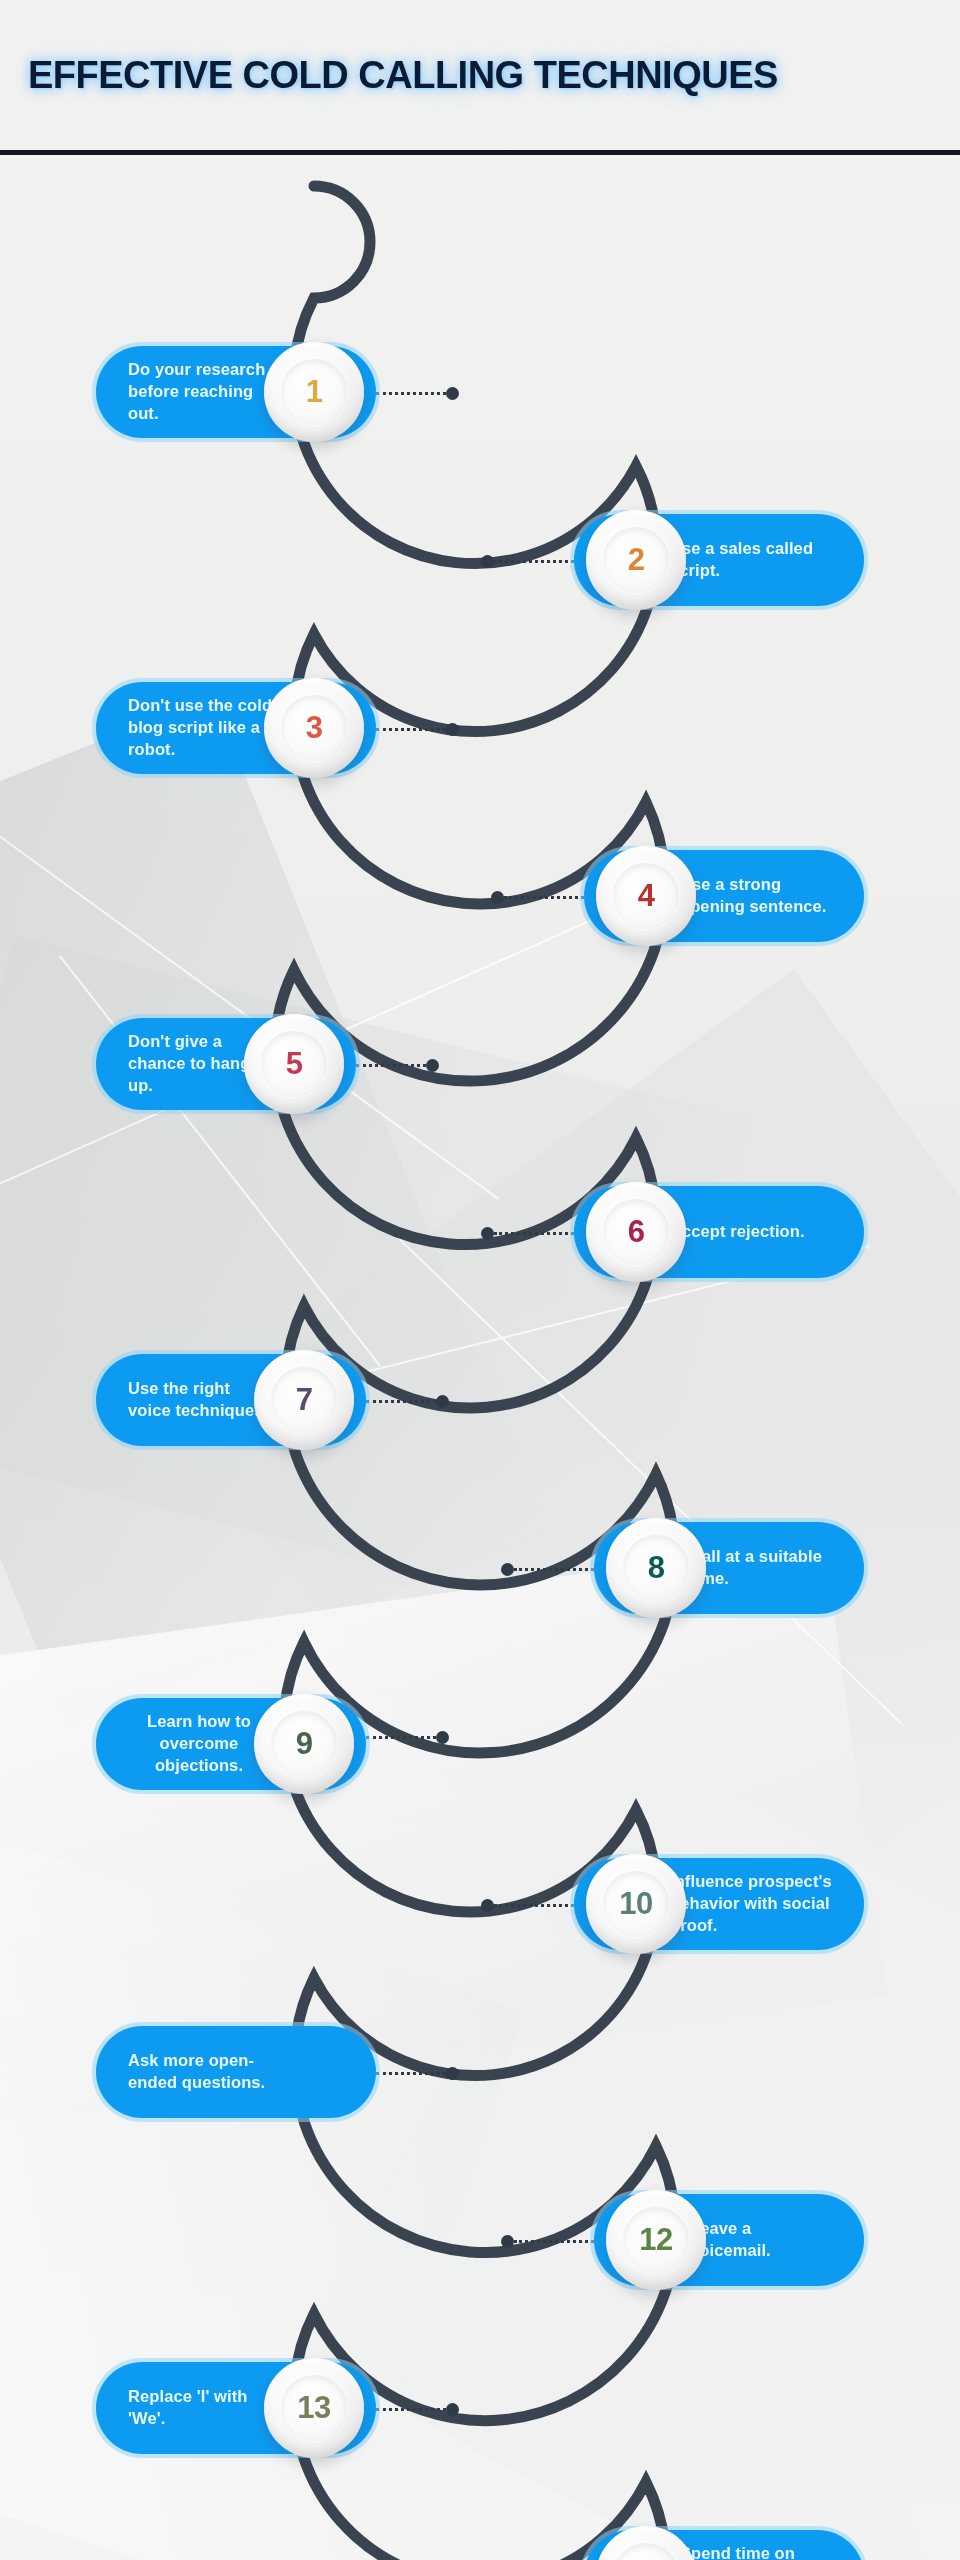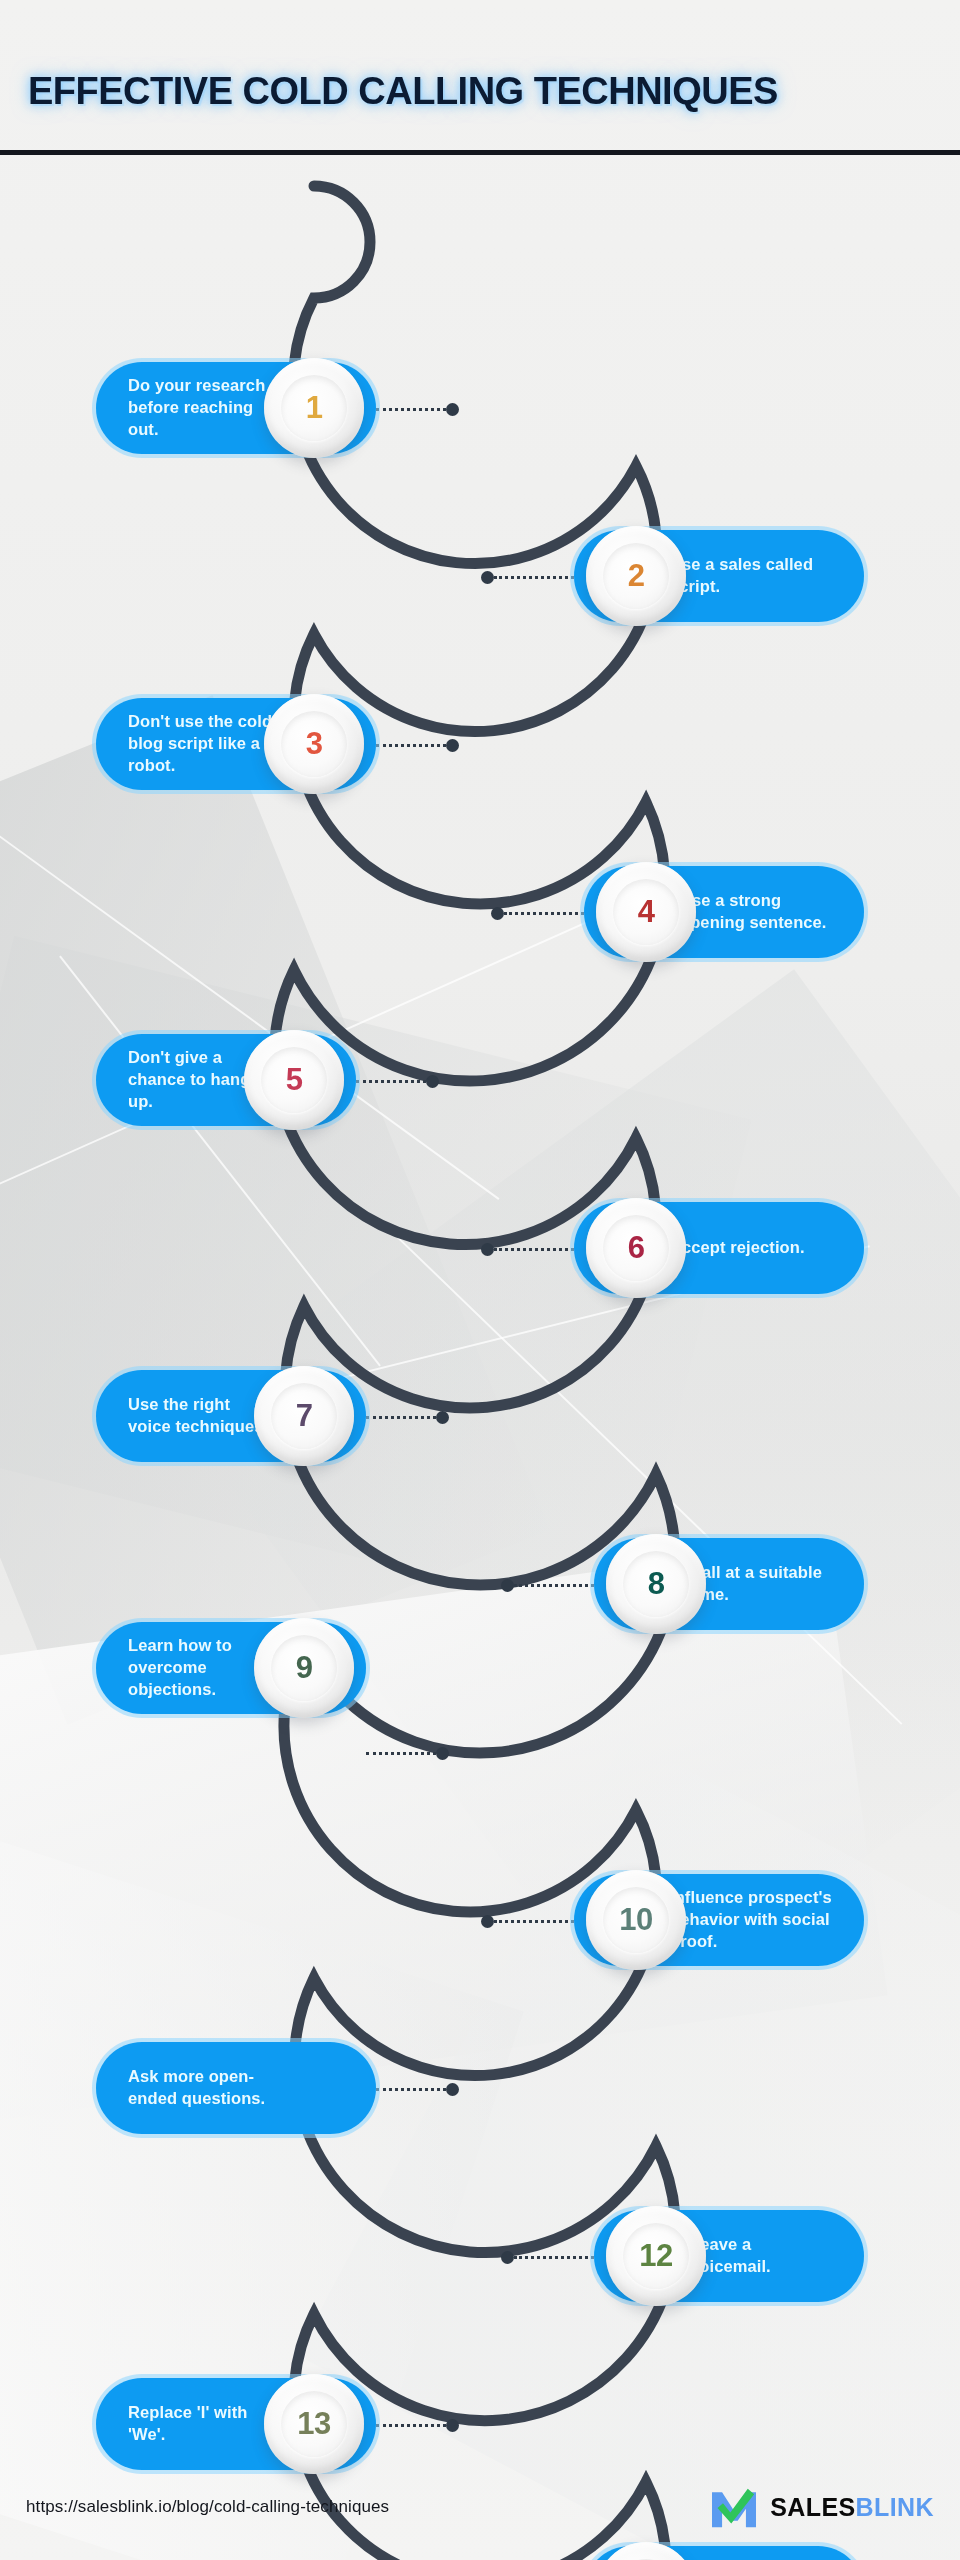--- a/index.html
+++ b/index.html
@@ -49,21 +49,20 @@
   .s5 { left:300px; top:1480px; width:700px; transform:rotate(44deg); }
 
   
   .header {
     position: relative;
     height: 150px;
     display: flex;
     align-items: center;
     padding: 0 28px;
     z-index: 5;
-    margin-top: 16px;
   }
   .title {
     font-size: 38px;
     font-weight: 700;
     letter-spacing: -0.5px;
     color: #0b1b33;
     text-shadow:
       0 0 10px rgba(126,200,255,.95),
       0 0 18px rgba(126,200,255,.6),
       2px 2px 0 rgba(160,215,255,.35);
@@ -299,21 +298,21 @@
       <div class="step right" style="top: 1372px; right: 96px; width: 270px;">
         <div class="pill" style="right: 0px; width: 270px;">
           <div class="pill-text">Call at a suitable time.</div>
         </div>
         <div class="badge">
           <span class="badge-num" style="color: rgb(12, 91, 82);">8</span>
         </div>
       </div>
       <div class="leader" style="top: 1418px; left: 514px; width: 80px;"></div>
       <div class="leader-dot" style="top: 1413px; left: 501px;"></div>
-      <div class="step left" style="top: 1456px; left: 96px; width: 270px;">
+      <div class="step left" style="top: 1548px; left: 96px; width: 270px; text-align: center;">
         <div class="pill" style="left: 0px; width: 270px;">
           <div class="pill-text">Learn how to overcome objections.</div>
         </div>
         <div class="badge">
           <span class="badge-num" style="color: rgb(68, 102, 79);">9</span>
         </div>
       </div>
       <div class="leader" style="top: 1586px; left: 366px; width: 70px;"></div>
       <div class="leader-dot" style="top: 1581px; left: 436px;"></div>
       <div class="step right" style="top: 1708px; right: 96px; width: 290px;">
@@ -356,26 +355,14 @@
       <div class="step right" style="top: 2380px; right: 96px; width: 280px;">
         <div class="pill" style="right: 0px; width: 280px;">
           <div class="pill-text">Spend time on scheduling the next steps on call.</div>
         </div>
         <div class="badge">
           <span class="badge-num" style="color: rgb(93, 132, 66);">14</span>
         </div>
       </div>
     </div>
 
-  <div class="footer">
-    <div class="footer-url">https://salesblink.io/blog/cold-calling-techniques</div>
-    <div class="logo">
-      <svg class="logo-mark" viewBox="0 0 52 48">
-        <path d="M2 46 L2 8 L13 8 L26 28 L39 8 L50 8 L50 46 L39 46 L39 26 L30 39 L22 39 L13 26 L13 46 Z" fill="#5b9bf0"></path>
-        <path d="M14 20 L22 30 L41 4 L48 10 L23 42 L8 25 Z" fill="#2fc45a"></path>
-      </svg>
-      <div class="logo-text">
-        <span class="t1">SALES</span><span class="t2">BLINK</span>
-      </div>
-    </div>
-  </div>
 
 </div>
 
 </body></html>

